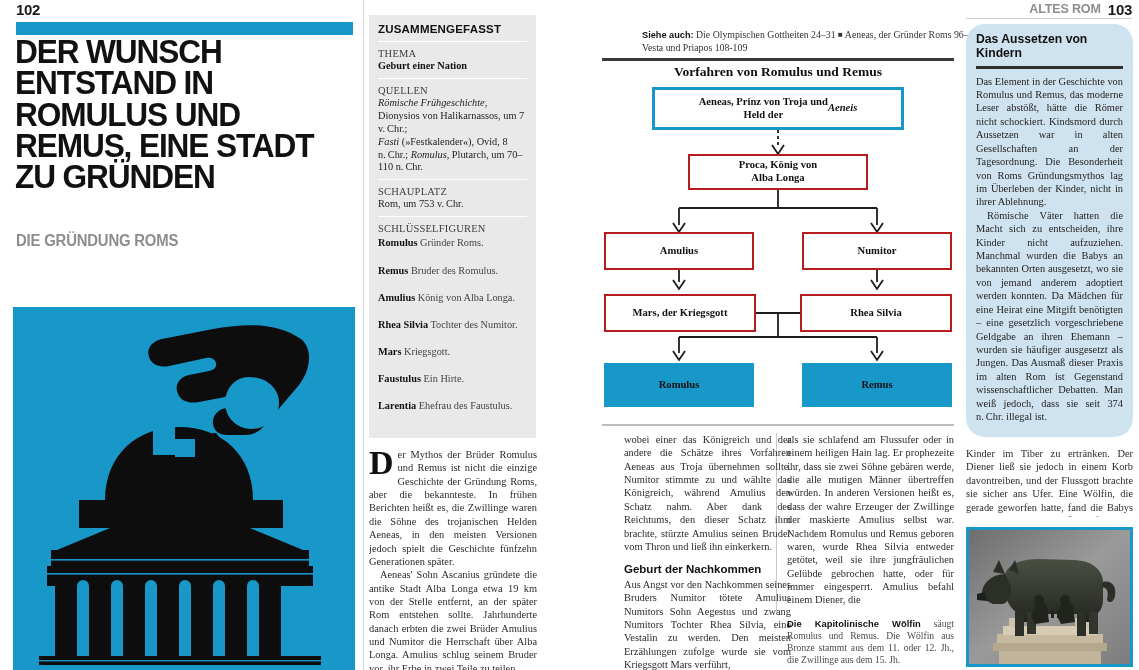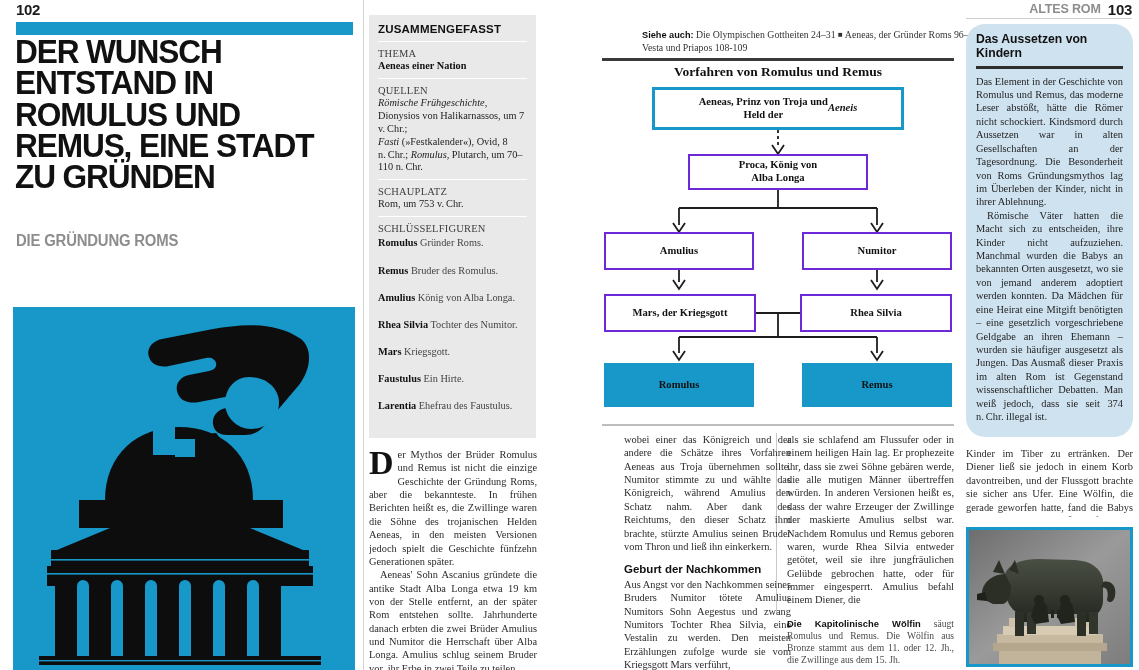--- a/index.html
+++ b/index.html
@@ -144,21 +144,21 @@
   .node {
     position: absolute;
     display: flex; align-items: center; justify-content: center;
     text-align: center;
     font-family: "Liberation Serif", serif;
     font-weight: bold;
     font-size: 10.6px;
     line-height: 1.2;
     color: #111;
     background: #fff;
-    border: 2px solid #6d28d9;
+    border: 2px solid #b91c1c;
   }
   .node.accent { border: 3px solid #1897c9; }
   .node.filled { background: #1897c9; border: none; color: #111; }
   .node i { font-style: italic; }
 
   .diag-bottom-rule {
     position: absolute; left: 602px; top: 424px;
     width: 352px; height: 1.5px; background: #bdbdbd;
   }
 
@@ -317,21 +317,21 @@
     </div>
   </div>
 
   <div class="page-divider"></div>
 
   <div class="summary">
     <h2>ZUSAMMENGEFASST</h2>
     <div class="sep"></div>
 
     <div class="sum-label">THEMA</div>
-    <div class="sum-val"><b>Aeneas einer Nation</b></div>
+    <div class="sum-val"><b>Geburt einer Nation</b></div>
     <div class="sep"></div>
 
     <div class="sum-label">QUELLEN</div>
     <div class="sum-val"><i>Römische Frühgeschichte,</i> Dionysios von Halikarnassos, um 7 v. Chr.;<br><i>Fasti</i> (»Festkalender«), Ovid, 8 n. Chr.; <i>Romulus,</i> Plutarch, um 70–110 n. Chr.</div>
     <div class="sep"></div>
 
     <div class="sum-label">SCHAUPLATZ</div>
     <div class="sum-val">Rom, um 753 v. Chr.</div>
     <div class="sep"></div>
 

